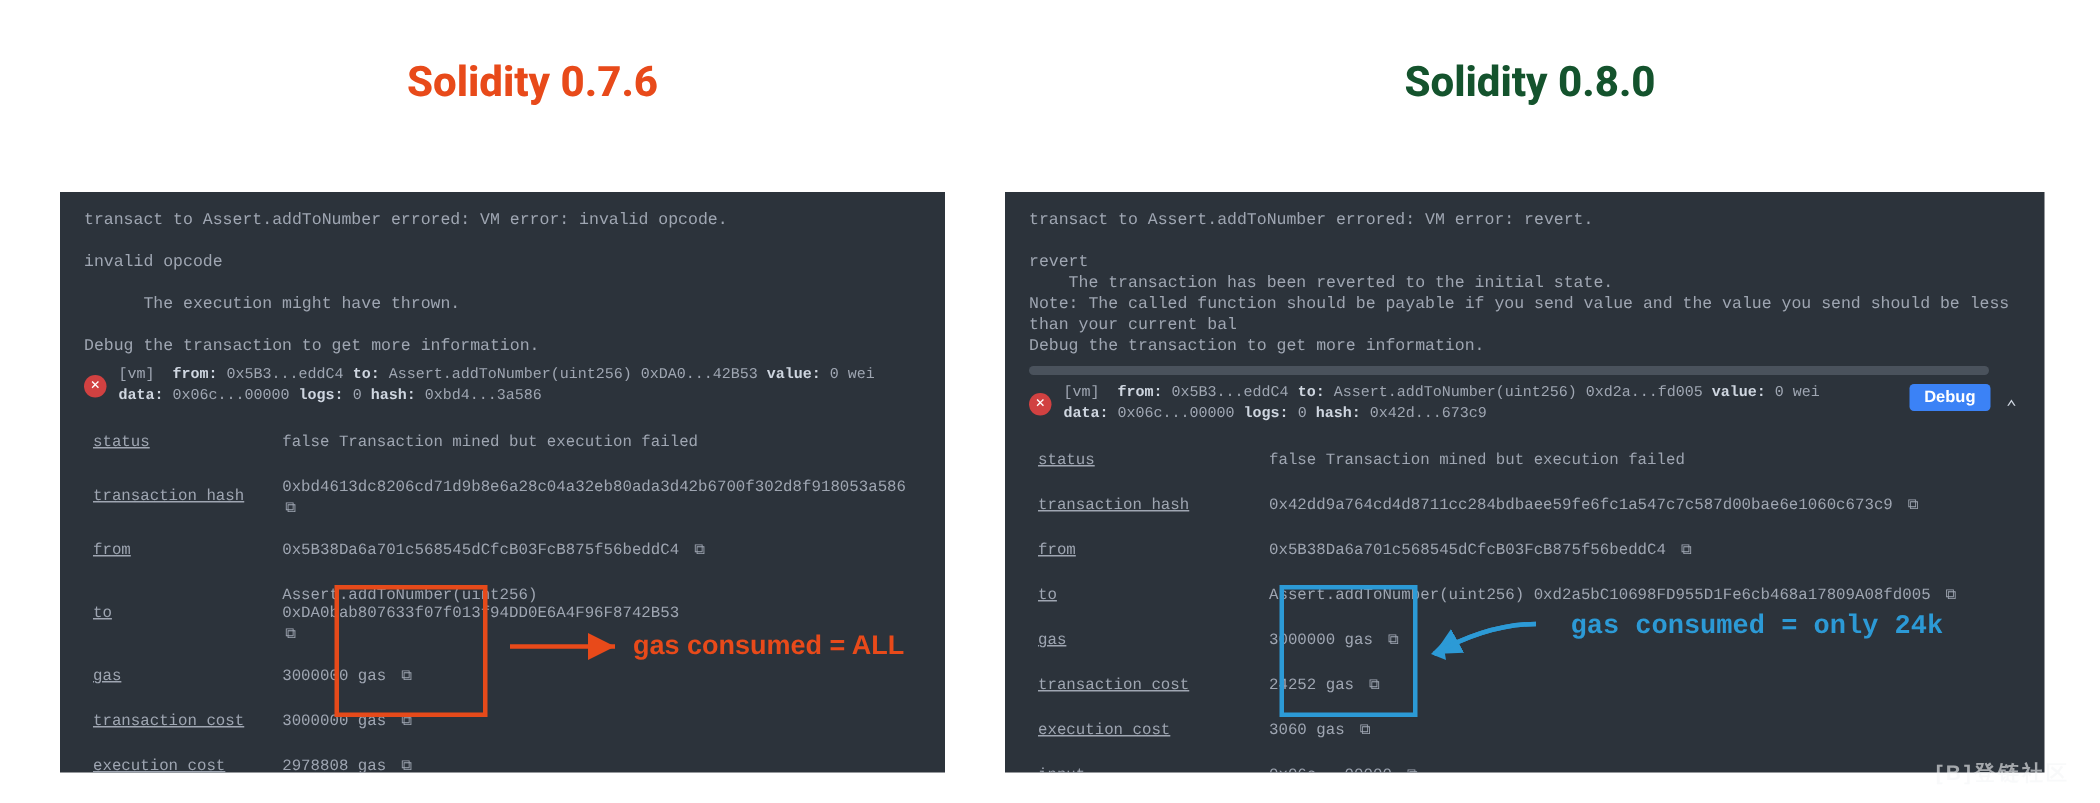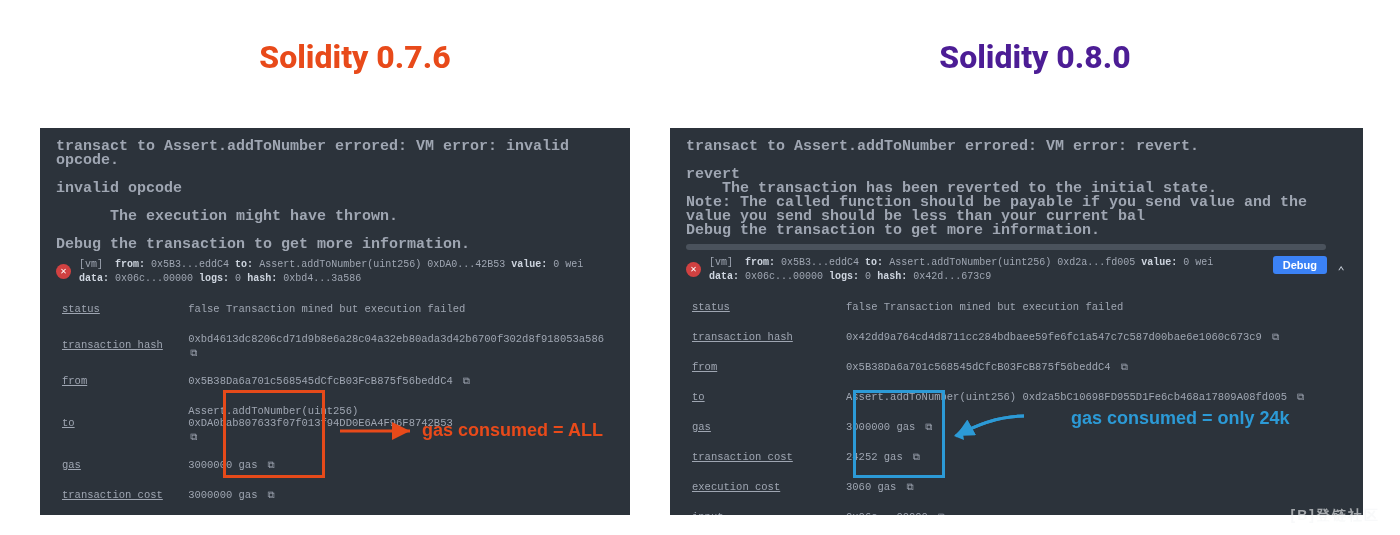--- a/index.html
+++ b/index.html
@@ -5,49 +5,48 @@
   * { box-sizing: border-box; margin: 0; padding: 0; }
   body {
     font-family: -apple-system, BlinkMacSystemFont, "Segoe UI", Roboto, sans-serif;
     background: #ffffff;
     width: 1400px;
     height: 535px;
     position: relative;
     overflow: hidden;
   }
   .header-title {
-    font-size: 32px;
+    font-size: 28px;
     font-weight: 800;
     text-align: center;
     padding: 26px 0 14px 0;
   }
   .title-left { color: #e84a1a; position: absolute; left: 40px; width: 630px; top: 12px; }
-  .title-right { color: #4c1d95; position: absolute; left: 670px; width: 730px; top: 12px; }
+  .title-right { color: #14532d; position: absolute; left: 655px; width: 730px; top: 12px; }
 
   .panel {
     position: absolute;
     top: 128px;
     height: 387px;
     background: #2c333b;
     color: #9fa6b2;
     font-family: Menlo, Consolas, "Courier New", monospace;
     font-size: 11px;
     padding: 12px 16px 8px 16px;
     overflow: hidden;
   }
   .panel-left { left: 40px; width: 590px; }
   .panel-right { left: 670px; width: 693px; }
 
   .log-pre {
     white-space: pre-wrap;
     line-height: 14px;
     color: #9fa6b2;
-    font-size: 15px;
+    font-size: 11px;
     margin-bottom: 6px;
-    font-weight: bold;
   }
   .scrollbar-fake { height: 6px; background: #4a525c; border-radius: 3px; margin: 2px 0 4px 0; width: 640px; }
 
   .tx-head {
     position: relative;
     display: flex;
     align-items: flex-start;
     gap: 8px;
     margin-top: 6px;
   }
@@ -255,15 +254,15 @@
 <svg class="arrow-svg" style="left:952px; top:406px; width:80px; height:40px;">
   <defs>
       <marker id="ahB" markerWidth="8" markerHeight="8" refX="6" refY="3" orient="auto">
         <path d="M0,0 L6,3 L0,6 Z" fill="#2c9ad6"></path>
       </marker>
     </defs>
   <path d="M72 10 Q40 10 4 30" stroke="#2c9ad6" stroke-width="3" fill="none" marker-end="url(#ahB)" transform="scale(1,1)"></path>
   <path d="M4 30 Q40 10 72 10" stroke="#2c9ad6" stroke-width="3" fill="none"></path>
   <path d="M12 34 L2 30 L10 22 Z" fill="#2c9ad6"></path>
 </svg>
-<div class="annotation annotation-blue" style="left:1071px; top:408px;">gas consumed = only 24k</div>
+<div class="annotation annotation-blue" style="left:1047px; top:408px;font-family:Liberation Mono, monospace;">gas consumed = only 24k</div>
 
 <div class="watermark">[B]登链社区</div>
 
 </body></html>

